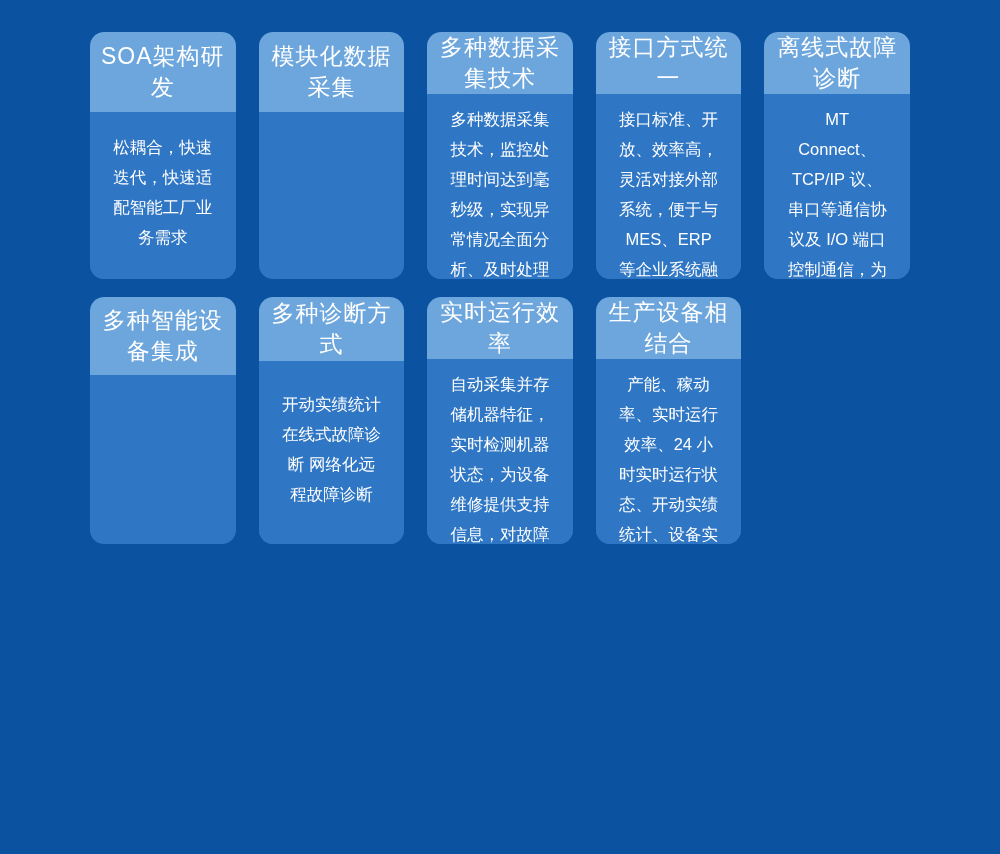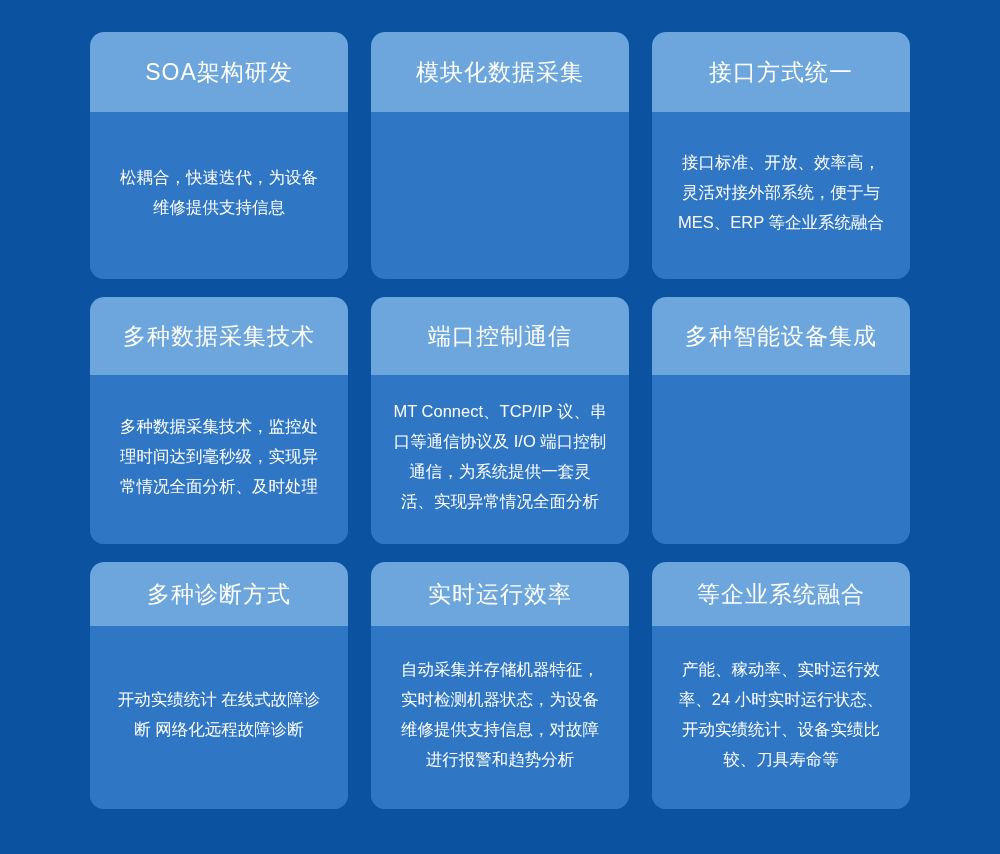--- a/index.html
+++ b/index.html
@@ -12,21 +12,21 @@
     background: #0b52a0;
     font-family: "Liberation Sans", sans-serif;
     overflow: hidden;
   }
   .grid {
     width: 1000px;
     height: 854px;
     box-sizing: border-box;
     padding: 32px 90px 45px 90px;
     display: grid;
-    grid-template-columns: repeat(3, 1fr);
+    grid-template-columns: repeat(5, 1fr);
     grid-template-rows: repeat(3, 1fr);
     column-gap: 23px;
     row-gap: 18px;
   }
   .card {
     display: flex;
     flex-direction: column;
     align-items: stretch;
     border-radius: 14px;
     overflow: hidden;
@@ -69,44 +69,44 @@
   .row3 .card-head { height: 64px; }
 </style>
 </head>
 <body>
 
 <div class="grid">
 
   <div class="card row1">
     <div class="card-head">SOA架构研发</div>
     <div class="card-body">
-      <div class="card-text">松耦合，快速迭代，为设备维修提供支持信息</div>
+      <div class="card-text">松耦合，快速迭代，快速适配智能工厂业务需求</div>
     </div>
   </div>
 
   <div class="card row1">
     <div class="card-head">模块化数据采集</div>
+  </div>
+
+  <div class="card row2">
+    <div class="card-head">多种数据采集技术</div>
+    <div class="card-body">
+      <div class="card-text">多种数据采集技术，监控处理时间达到毫秒级，实现异常情况全面分析、及时处理</div>
+    </div>
   </div>
 
   <div class="card row1">
     <div class="card-head">接口方式统一</div>
     <div class="card-body">
       <div class="card-text">接口标准、开放、效率高，灵活对接外部系统，便于与 MES、ERP 等企业系统融合</div>
     </div>
   </div>
 
   <div class="card row2">
-    <div class="card-head">多种数据采集技术</div>
-    <div class="card-body">
-      <div class="card-text">多种数据采集技术，监控处理时间达到毫秒级，实现异常情况全面分析、及时处理</div>
-    </div>
-  </div>
-
-  <div class="card row2">
-    <div class="card-head">端口控制通信</div>
+    <div class="card-head">离线式故障诊断</div>
     <div class="card-body">
       <div class="card-text">MT Connect、TCP/IP 议、串口等通信协议及 I/O 端口控制通信，为系统提供一套灵活、实现异常情况全面分析</div>
     </div>
   </div>
 
   <div class="card row2">
     <div class="card-head">多种智能设备集成</div>
   </div>
 
   <div class="card row3">
@@ -117,19 +117,19 @@
   </div>
 
   <div class="card row3">
     <div class="card-head">实时运行效率</div>
     <div class="card-body">
       <div class="card-text">自动采集并存储机器特征，实时检测机器状态，为设备维修提供支持信息，对故障进行报警和趋势分析</div>
     </div>
   </div>
 
   <div class="card row3">
-    <div class="card-head">等企业系统融合</div>
+    <div class="card-head">生产设备相结合</div>
     <div class="card-body">
       <div class="card-text">产能、稼动率、实时运行效率、24 小时实时运行状态、开动实绩统计、设备实绩比较、刀具寿命等</div>
     </div>
   </div>
 
 </div>
 
 </body></html>

